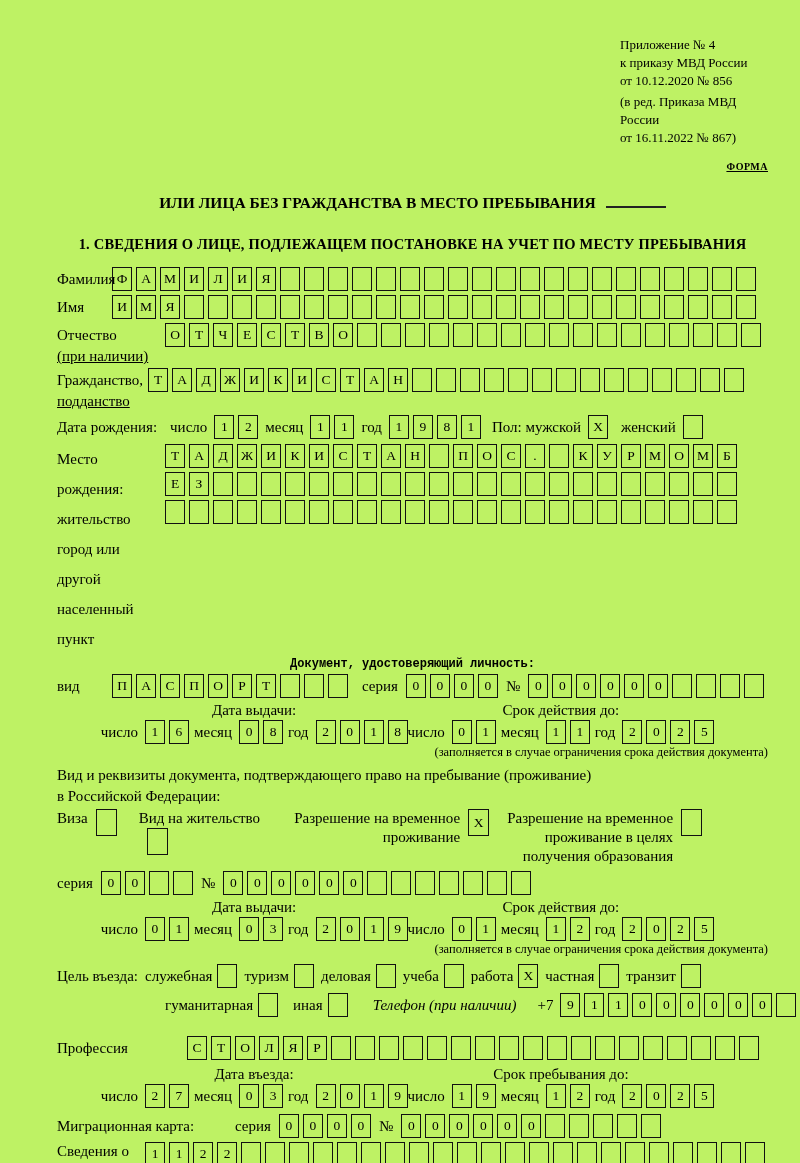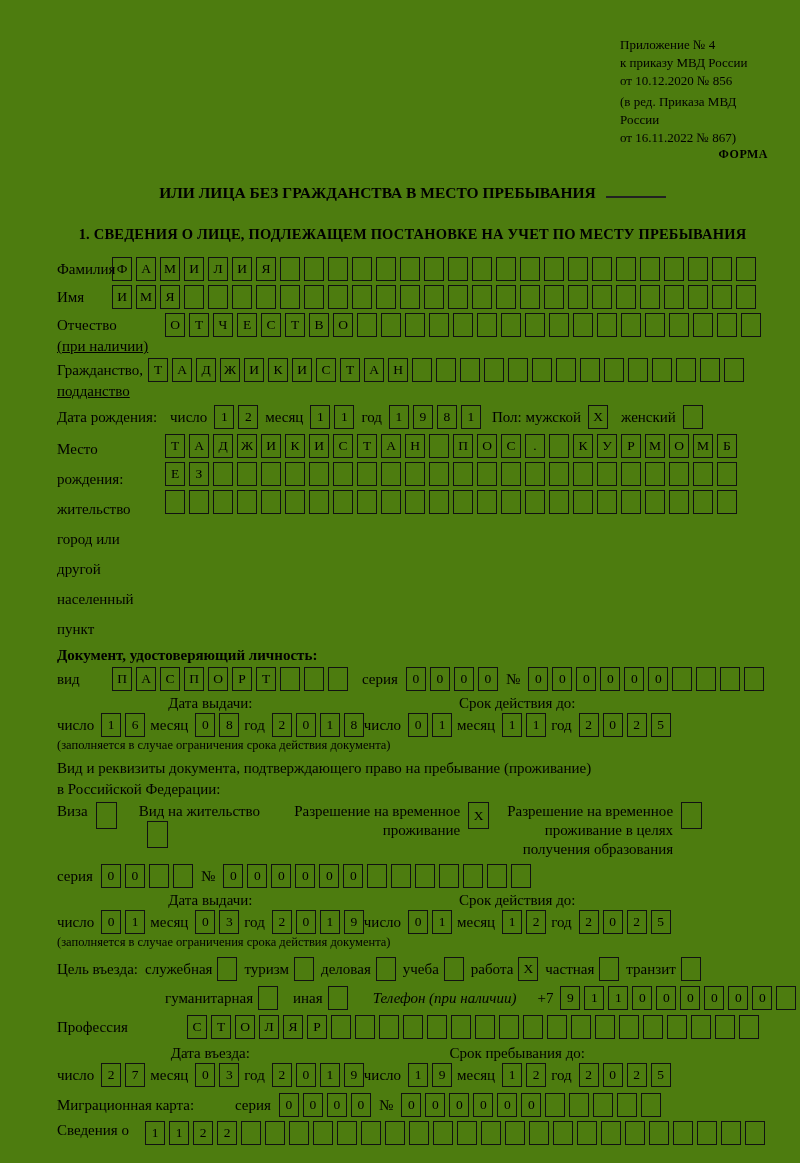--- a/index.html
+++ b/index.html
@@ -1,25 +1,25 @@
 <!DOCTYPE html>
 <html><head>
 <meta charset="utf-8">
 <style>
   * { box-sizing: border-box; }
   html,body { margin:0; padding:0; background:#e8e8e8; }
   .page {
-    width:800px; height:1163px; margin:0 auto; background:#4d7c0f; color:#000;
+    width:800px; height:1163px; margin:0 auto; background:#bef264; color:#000;
     font-family:"Liberation Serif", serif; font-size:15px;
     padding:36px 32px 0 57px; overflow:hidden; position:relative;
   }
   
   .appendix { margin-left:563px; font-size:13px; line-height:18px; }
   .appendix .amend { margin-top:3px; }
-  .forma { text-align:right; font-weight:bold; font-size:12px; letter-spacing:.5px; }
+  .forma { text-align:right; font-weight:bold; font-size:10px; margin-top:14px; letter-spacing:.5px;text-decoration:underline; }
   .title { text-align:center; font-weight:bold; font-size:15.5px; line-height:22px; margin-top:20px; }
   .blank-line { display:inline-block; width:60px; border-bottom:2px solid #222; height:12px; margin-left:10px; }
   .sec-heading { text-align:center; font-weight:bold; font-size:14.5px; margin-top:22px; letter-spacing:.2px; }
 
   
   .row { display:flex; align-items:center; margin-top:4px; }
   .cells { display:flex; gap:4px; flex:none; }
   .cell {
     width:20px; height:24px; border:1.6px solid #111; flex:none;
     display:flex; align-items:center; justify-content:center;
@@ -31,28 +31,28 @@
   .w91  { width:91px; }
   .w108 { width:108px; }
   .w130 { width:130px; }
   .subline { font-size:15px; line-height:17px; margin-top:1px;text-decoration:underline; }
 
   
   .multi { display:flex; margin-top:5px; align-items:flex-start; }
   .multi .lab-col { width:108px; flex:none; line-height:30px; font-size:15px; }
   .multi .rows-col { display:flex; flex-direction:column; gap:4px; }
 
-  .center-bold { text-align:left; font-weight:bold; font-size:15px; margin-top:3px; }
+  .center-bold { text-align:center; font-weight:bold; font-size:12px; margin-top:3px;font-family:Liberation Mono, monospace; }
 
   
-  .dates { display:flex; justify-content:flex-start; margin-top:4px; width:100%; }
+  .dates { display:flex; justify-content:center; margin-top:4px; width:100%; }
   .dgroup .dtitle { text-align:center; line-height:17px; font-size:15px; }
   .dgroup .dcells { display:flex; align-items:center; gap:5px; margin-top:1px; }
   .dgroup .dcells .lab { margin-right:2px; }
-  .dates-note { font-size:12.5px; line-height:13px; margin-top:2px; }
+  .dates-note { text-align:right; font-size:12.5px; line-height:13px; margin-top:2px; }
   .dgroup.right-g { margin-right:10px; }
 
   .intro { margin-top:6px; line-height:21px; font-size:15px; }
 
   
   .opts { display:flex; align-items:flex-start; margin-top:2px; }
   .opt { display:flex; align-items:flex-start; }
   .opt .olabel { line-height:19px; }
   .opt .olabel.c { text-align:right; }
   .opt .cells { margin-left:8px; margin-top:0; }
@@ -595,21 +595,21 @@
         <span class="cell">0</span>
         <span class="cell">0</span>
         <span class="cell">0</span>
         <span class="cell">0</span>
         <span class="cell">0</span>
         <span class="cell">0</span>
         <span class="cell"></span>
       </span>
   </div>
 
-  <div class="row" style="margin-top:5px;">
+  <div class="row" style="margin-top:19px;">
     <span class="lab w130">Профессия</span>
     <span class="cells">
         <span class="cell">С</span>
         <span class="cell">Т</span>
         <span class="cell">О</span>
         <span class="cell">Л</span>
         <span class="cell">Я</span>
         <span class="cell">Р</span>
         <span class="cell"></span>
         <span class="cell"></span>

